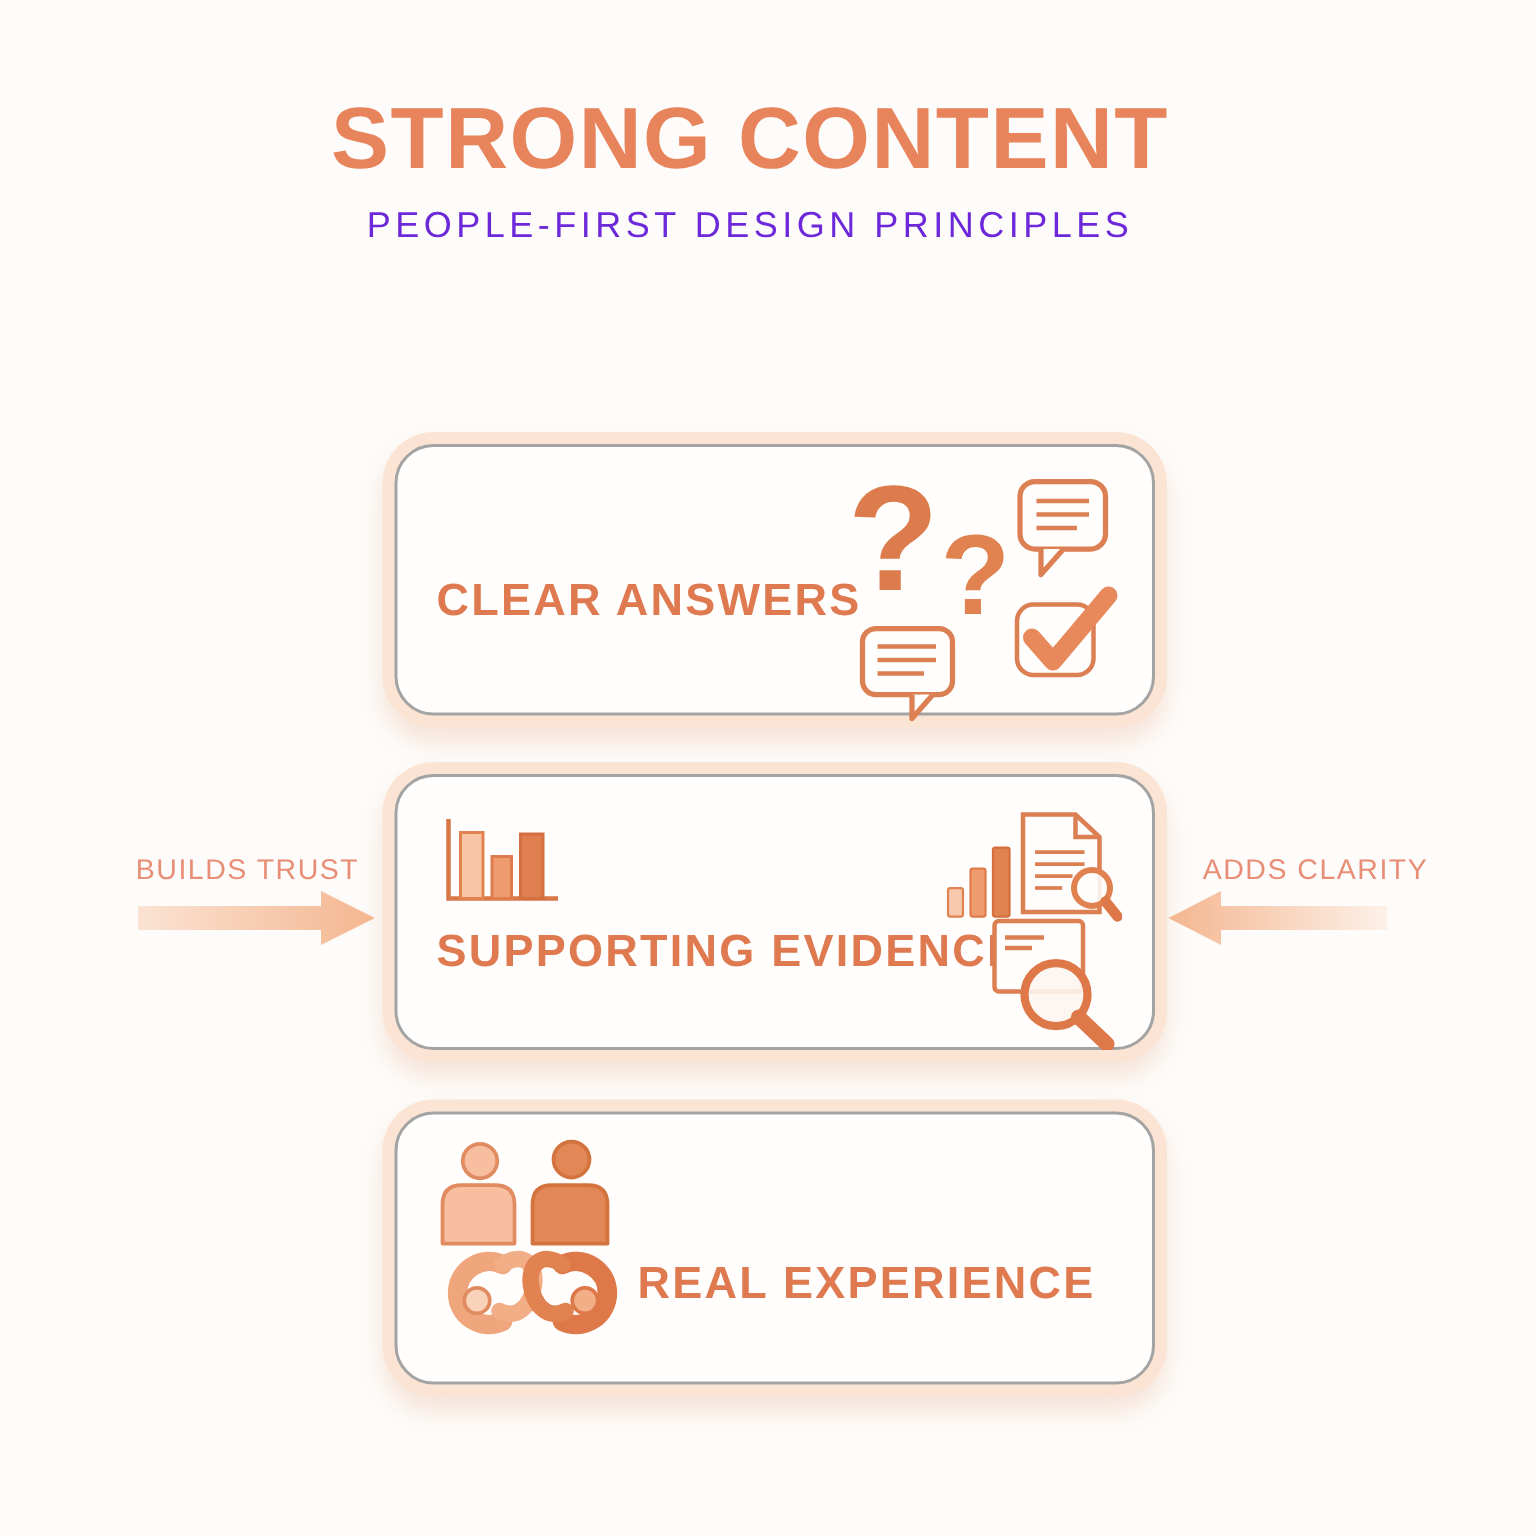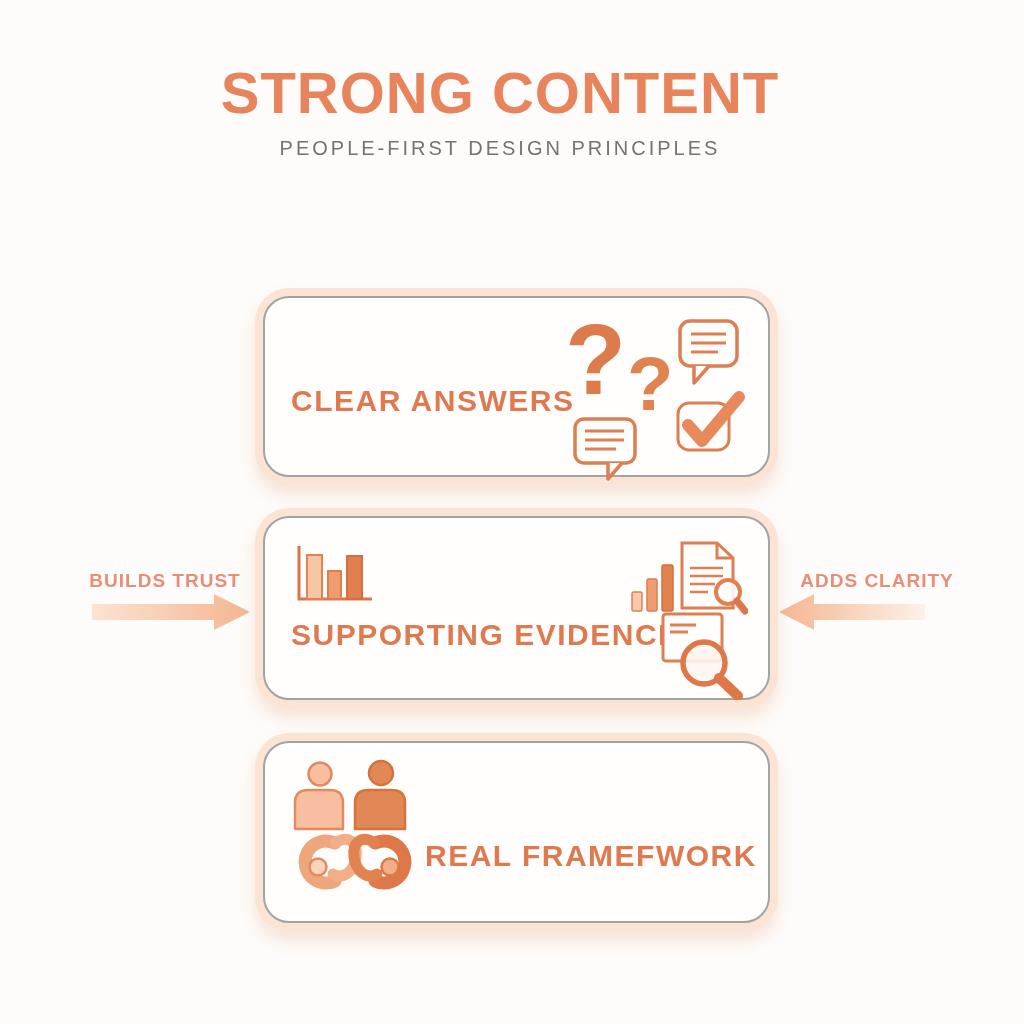--- a/index.html
+++ b/index.html
@@ -5,22 +5,22 @@
   * { margin:0; padding:0; box-sizing:border-box; }
   html,body { width:1024px; height:1024px; }
   body { font-family:"Liberation Sans", sans-serif; background:#fdfcfa; overflow:hidden; }
 
   .canvas { position:relative; width:1024px; height:1024px; background:#fdfcfa; }
 
   
   .header { position:absolute; top:62px; left:0; width:1000px; text-align:center; }
   .title-line { font-size:58px; font-weight:800; letter-spacing:1px; line-height:61px;
                 color:#e8845c; }
-  .subtitle { margin-top:14px; font-size:20px; font-weight:400; letter-spacing:3px;
-              color:#737373; }
+  .subtitle { margin-top:14px; font-size:24px; font-weight:400; letter-spacing:3px;
+              color:#6d28d9; }
 
   
   .plate { position:absolute; left:255px; width:523px; background:#fbe4d3;
            border-radius:34px; box-shadow:0 10px 16px rgba(222,140,100,0.22); }
   .plate-1 { top:288px; height:197px; }
   .plate-2 { top:508px; height:200px; }
   .plate-3 { top:733px; height:198px; }
   .inner { position:absolute; inset:8px; background:#fffefd; border:2px solid #a3a3a3;
            border-radius:26px; }
   .box-label { position:absolute; font-size:30px; font-weight:700; letter-spacing:1.5px;
@@ -28,21 +28,21 @@
 
   
   .qmark { position:absolute; font-weight:800; color:#dc7b4c; line-height:0.9;
            font-family:"Liberation Sans", sans-serif; }
   .qmark-large { left:300px; top:16px; font-size:100px; }
   .qmark-small { left:362px; top:52px; font-size:76px; color:#e08350; }
   .icon-abs { position:absolute; }
 
   
   .side-label { position:absolute; top:570px; width:180px; text-align:center;
-                font-size:19px; font-weight:700; letter-spacing:1px; color:#e98e76;
+                font-size:19px; font-weight:400; letter-spacing:1px; color:#e98e76;
                 white-space:nowrap; }
   .side-label-left { left:75px; }
   .side-label-right { left:771px;margin-left:16px; }
   .arrow-svg { position:absolute; top:592px; }
   .arrow-left-pos { left:92px; }
   .arrow-right-pos { left:777px; }
 
   svg { display:block; }
 </style>
 </head>
@@ -152,21 +152,21 @@
 
           <path d="M48,86 a21,21 0 1 0 0,38" fill="none" stroke="#f0a67c" stroke-width="13" stroke-linecap="round"></path>
           <path d="M88,86 a21,21 0 1 1 0,38" fill="none" stroke="#de7848" stroke-width="13" stroke-linecap="round"></path>
           <path d="M48,86 c14,-9 23,0 21,14 c-2,14 -12,23 -23,17" fill="none" stroke="#f2ae86" stroke-width="11" stroke-linecap="round"></path>
           <path d="M88,86 c-14,-9 -23,0 -21,14 c2,14 12,23 23,17" fill="none" stroke="#e18350" stroke-width="11" stroke-linecap="round"></path>
           <circle cx="31" cy="110" r="8.5" fill="#f9d2ba" stroke="#e08b60" stroke-width="2.5"></circle>
           <circle cx="103" cy="110" r="8.5" fill="#f2ae86" stroke="#de7848" stroke-width="2.5"></circle>
         </svg>
       </span>
 
-      <div class="box-label" style="left:160px; top:96px;">REAL FRAMEFWORK</div>
+      <div class="box-label" style="left:160px; top:96px;">REAL EXPERIENCE</div>
     </div>
   </div>
 
   <div class="side-label side-label-left">BUILDS TRUST</div>
   <span class="arrow-svg arrow-left-pos">
     <svg width="160" height="40" viewBox="0 0 160 40">
       <defs>
         <linearGradient id="gradL" x1="0" y1="0" x2="1" y2="0">
           <stop offset="0" stop-color="#fbe3d3"></stop>
           <stop offset="1" stop-color="#f4b690"></stop>

